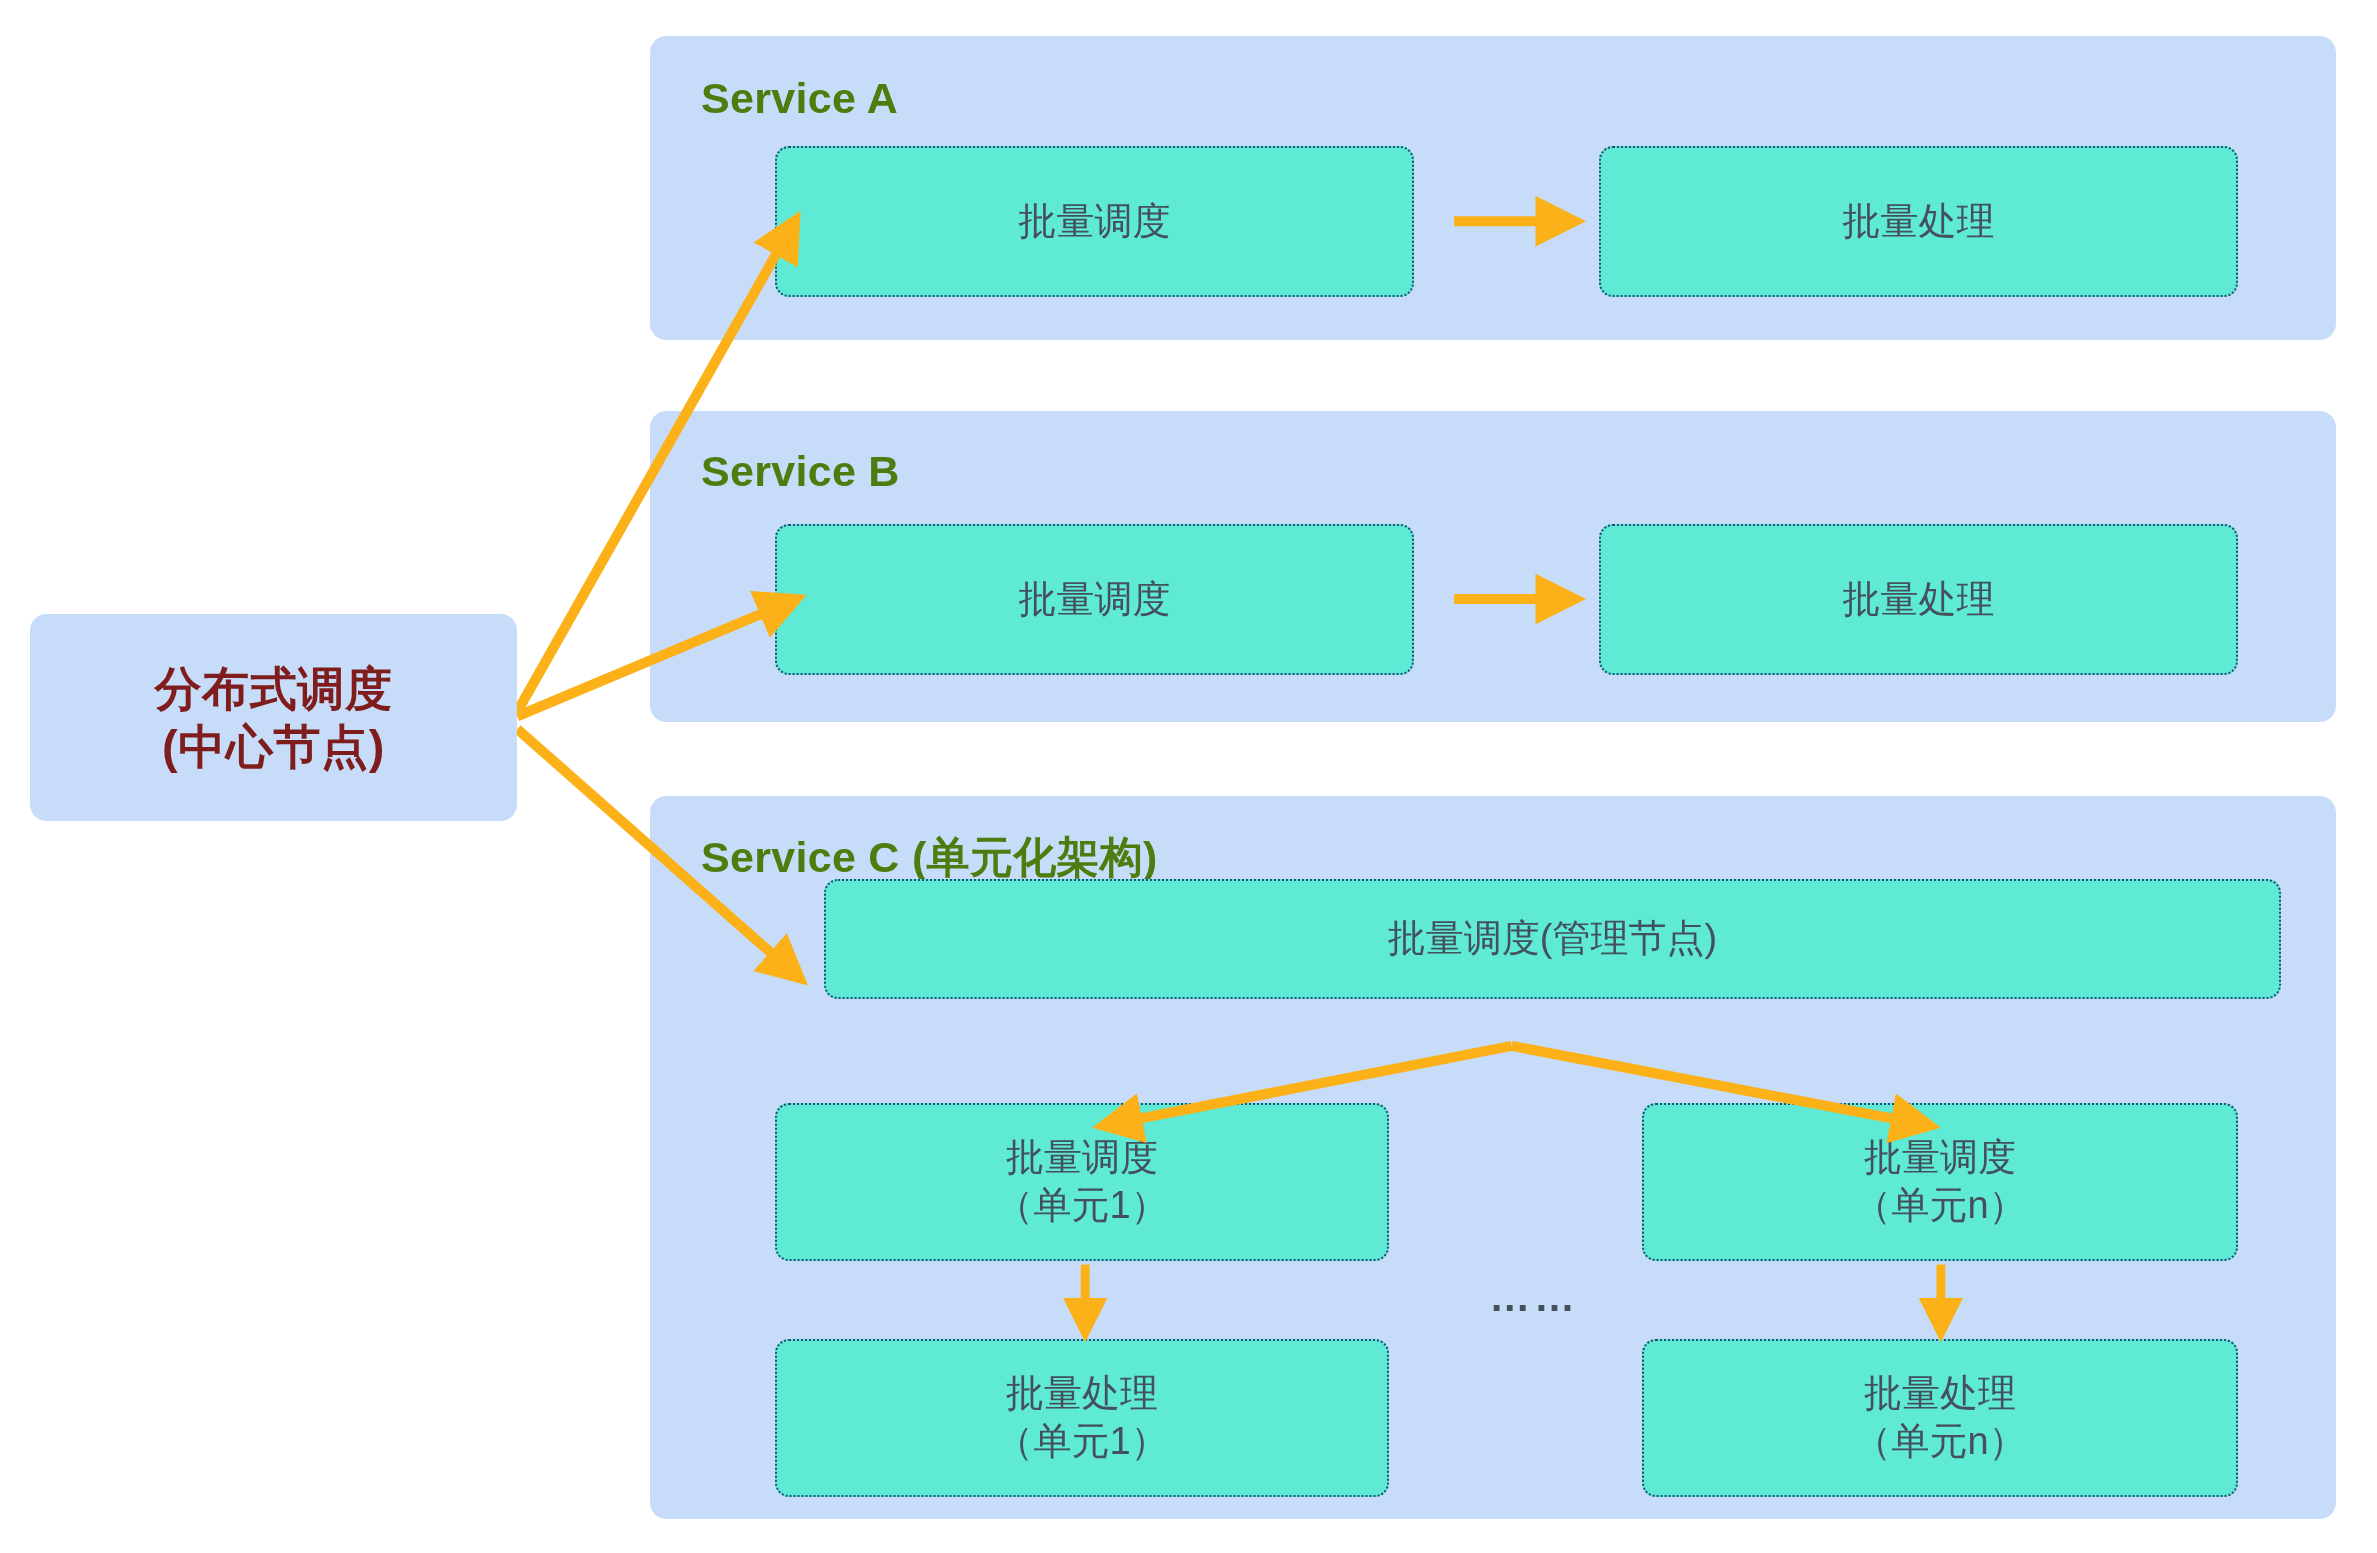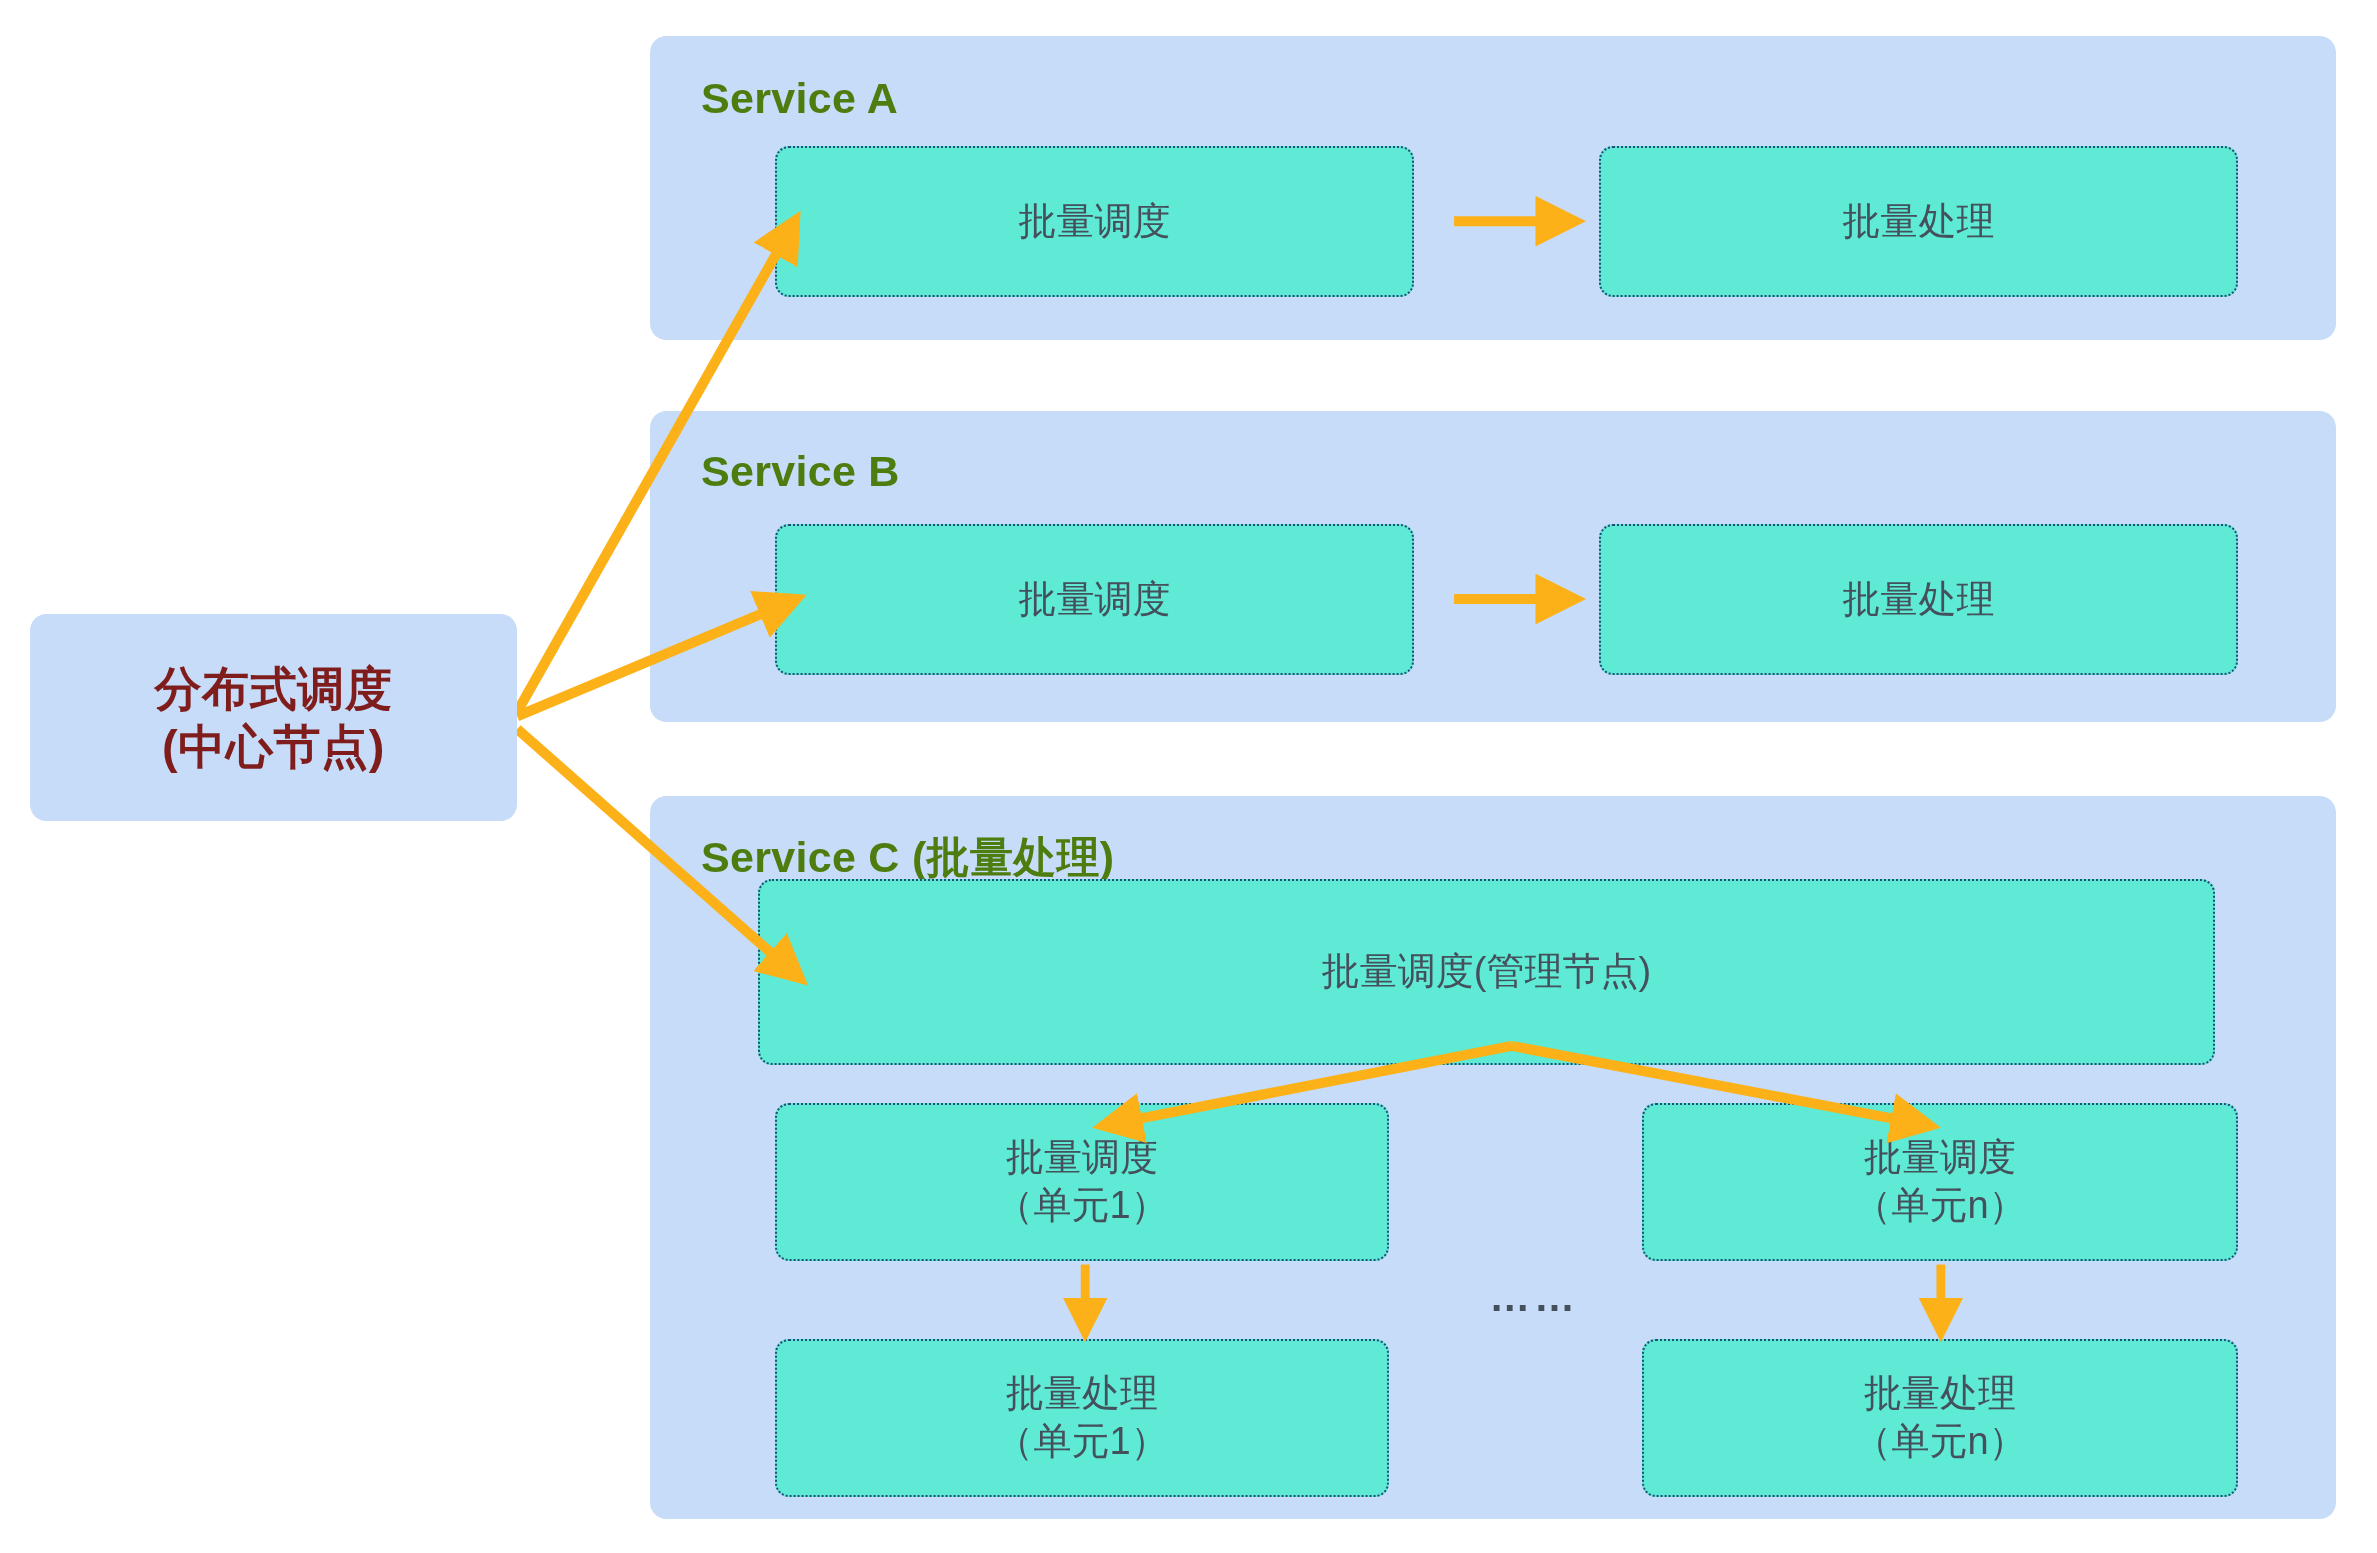--- a/index.html
+++ b/index.html
@@ -85,21 +85,21 @@
     white-space:nowrap;
     text-align:center;
   }
   
   #a-sched{left:775px;top:146px;width:639px;height:151px;}
   #a-proc {left:1599px;top:146px;width:639px;height:151px;}
   
   #b-sched{left:775px;top:524px;width:639px;height:151px;}
   #b-proc {left:1599px;top:524px;width:639px;height:151px;}
   
-  #c-mgr   {left:758px;top:879px;width:1457px;height:186px;}
+  #c-mgr   {left:824px;top:879px;width:1457px;height:120px;}
   #c-s1    {left:775px;top:1103px;width:614px;height:158px;}
   #c-sn    {left:1642px;top:1103px;width:596px;height:158px;}
   #c-p1    {left:775px;top:1339px;width:614px;height:158px;}
   #c-pn    {left:1642px;top:1339px;width:596px;height:158px;}
   
   .ellipsis{
     position:absolute;
     left:1439px;top:1274px;
     width:190px;
     font-size:41px;
@@ -161,21 +161,21 @@
     <div class="panel-title">Service B</div>
   </div>
   <div class="node-box" id="b-sched">
     <div class="line">批量调度</div>
   </div>
   <div class="node-box" id="b-proc">
     <div class="line">批量处理</div>
   </div>
 
   <div class="panel" id="panel-c">
-    <div class="panel-title">Service C (批量处理)</div>
+    <div class="panel-title">Service C (单元化架构)</div>
   </div>
 
   <div class="node-box" id="c-mgr">
     <div class="line">批量调度(管理节点)</div>
   </div>
 
   <div class="node-box" id="c-s1">
     <div class="line">批量调度</div>
     <div class="line">（单元1）</div>
   </div>

